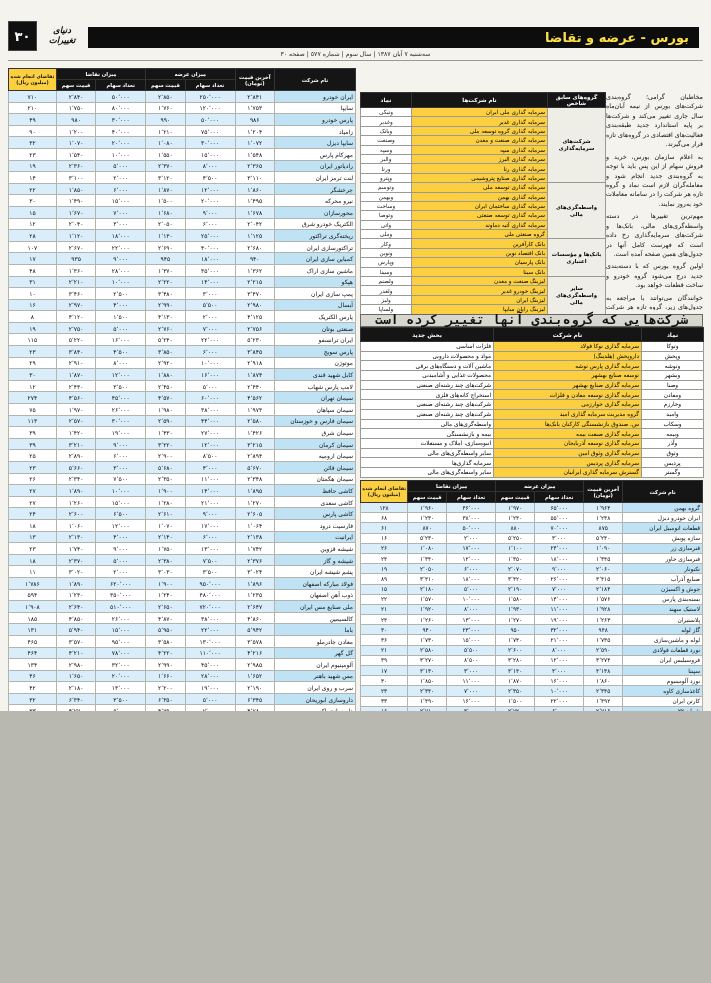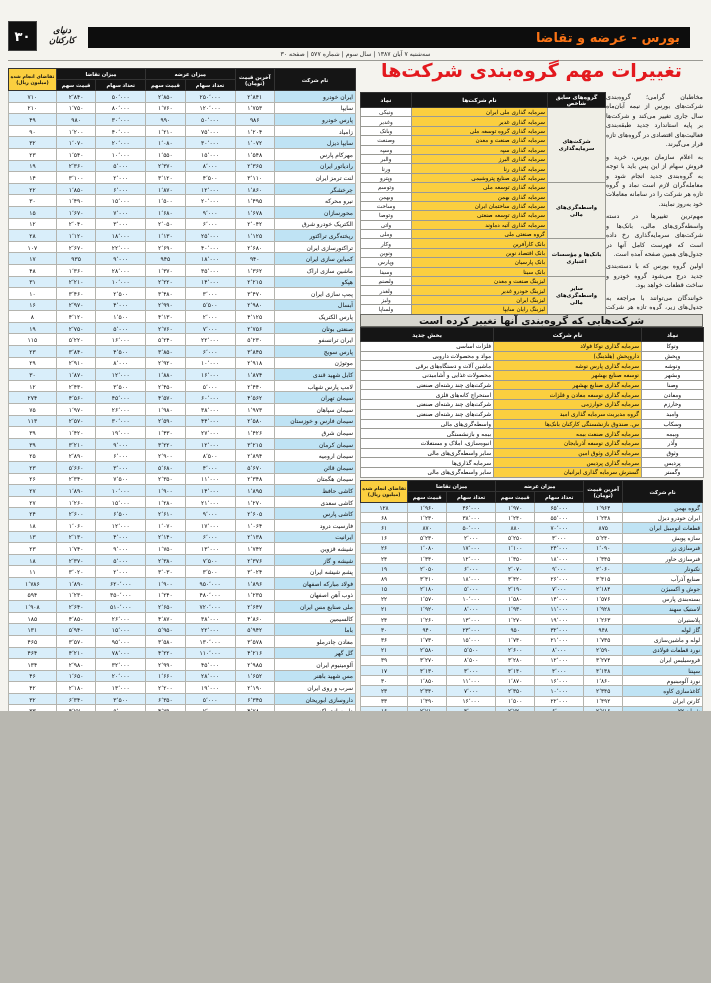--- a/index.html
+++ b/index.html
@@ -3,41 +3,41 @@
 <meta charset="utf-8">
 <style>
   html,body{margin:0;padding:0;background:#b8b7b0;}
   .page{position:relative;width:711px;height:711px;overflow:hidden;background:#f4f3ee;
         font-family:"DejaVu Sans",sans-serif;direction:rtl;outline:1px solid #8a8a84;}
   
   .pagenum{position:absolute;top:21px;left:8px;width:27px;height:28px;background:#101010;color:#fff;
            display:flex;align-items:center;justify-content:center;font-size:13px;font-weight:bold;border:1px solid #444;}
   .logo{position:absolute;top:25px;left:39px;width:46px;height:20px;color:#101010;font-size:8.5px;
         font-weight:bold;font-style:italic;display:flex;align-items:center;justify-content:center;text-align:center;}
-  .topbar{position:absolute;top:27px;left:88px;right:21px;height:21px;background:#0d0d0d;color:#f97316;
+  .topbar{position:absolute;top:27px;left:88px;right:12px;height:21px;background:#0d0d0d;color:#fde047;
           display:flex;align-items:center;}
   .section-title{font-size:13px;font-weight:bold;padding-right:10px;letter-spacing:.5px;}
   .dateline{position:absolute;top:50px;left:8px;right:8px;height:10px;font-size:6.2px;color:#2b2b2b;
             text-align:center;border-bottom:1px solid #9a9a94;}
   
   .headline{position:absolute;top:58px;left:360px;right:8px;height:24px;color:#e3191e;font-size:19px;
             font-weight:bold;text-align:center;line-height:24px;}
   .article{position:absolute;top:92px;right:8px;width:97px;height:218px;overflow:hidden;}
   .article p{margin:0 0 3px;font-size:6.3px;line-height:1.5;text-align:justify;color:#111;}
   
   table{border-collapse:collapse;}
   .grouptbl{position:absolute;top:92px;left:360px;width:245px;table-layout:fixed;background:#fff;border:1px solid #333;}
   .grouptbl th{background:#151515;color:#fff;font-size:5.6px;font-weight:bold;height:11px;border:1px solid #333;}
   .grouptbl td{border:1px solid #9a9a94;font-size:5.7px;height:8.4px;padding:0 2px;overflow:hidden;white-space:nowrap;}
   .grouptbl td.grp{background:#efeee6;font-weight:bold;white-space:normal;text-align:center;font-size:5.4px;line-height:1.25;}
   .grouptbl td.cname{background:#fbcf3f;text-align:right;}
   .grouptbl td.sym{text-align:center;color:#222;}
   .grouptbl col.c-grp{width:58px;} .grouptbl col.c-name{width:136px;} .grouptbl col.c-sym{width:51px;}
   .changed-title{position:absolute;top:314px;left:360px;right:8px;height:11px;background:#d7d6cf;color:#111;
-                 font-size:10px;font-weight:bold;text-align:center;line-height:11px;border:1px solid #6a6a64;}
+                 font-size:13px;font-weight:bold;text-align:center;line-height:11px;border:1px solid #6a6a64;font-family:Liberation Mono, monospace;}
   .changedtbl{position:absolute;top:327px;left:360px;width:343px;table-layout:fixed;background:#fff;border:1px solid #333;}
   .changedtbl th{background:#151515;color:#fff;font-size:5.8px;font-weight:bold;height:11px;border:1px solid #333;}
   .changedtbl td{border:1px solid #9a9a94;font-size:5.8px;height:8.7px;padding:0 2px;overflow:hidden;white-space:nowrap;}
   .changedtbl td.cname{background:#fbcf3f;text-align:right;}
   .changedtbl td.sym{text-align:center;}
   .changedtbl td.sector{text-align:right;}
   .changedtbl col.c-sym{width:62px;} .changedtbl col.c-name{width:148px;} .changedtbl col.c-sector{width:133px;}
   
   .market{table-layout:fixed;background:#fff;border:1px solid #222;}
   .market thead th{background:#151515;color:#fff;font-size:5.2px;font-weight:bold;border:1px solid #333;
@@ -53,27 +53,26 @@
   #market-left td{height:10.6px;}
   #market-right{position:absolute;top:480px;left:360px;width:343px;}
   #market-right td{height:9.2px;font-size:5.8px;}
 </style>
 </head>
 <body>
 
 <div class="page">
 
   <div class="pagenum">۳۰</div>
-  <div class="logo">دنیای کارکنان</div>
+  <div class="logo">دنیای تغییرات</div>
   <div class="topbar">
     <span class="section-title">بورس - عرضه و تقاضا</span>
   </div>
   <div class="dateline">سه‌شنبه ۷ آبان ۱۳۸۷ | سال سوم | شماره ۵۷۷ | صفحه ۳۰</div>
 
-  <div class="headline">تغییرات مهم گروه‌بندی شرکت‌ها</div>
 
   <div class="article" id="article">
       <p>مخاطبان گرامی؛ گروه‌بندی شرکت‌های بورس از نیمه آبان‌ماه سال جاری تغییر می‌کند و شرکت‌ها بر پایه استاندارد جدید طبقه‌بندی فعالیت‌های اقتصادی در گروه‌های تازه قرار می‌گیرند.</p>
       <p>به اعلام سازمان بورس، خرید و فروش سهام از این پس باید با توجه به گروه‌بندی جدید انجام شود و معامله‌گران لازم است نماد و گروه تازه هر شرکت را در سامانه معاملات خود به‌روز نمایند.</p>
       <p>مهم‌ترین تغییرها در دسته واسطه‌گری‌های مالی، بانک‌ها و شرکت‌های سرمایه‌گذاری رخ داده است که فهرست کامل آنها در جدول‌های همین صفحه آمده است.</p>
       <p>اولین گروه بورس که با دسته‌بندی جدید درج می‌شود گروه خودرو و ساخت قطعات خواهد بود.</p>
       <p>خوانندگان می‌توانند با مراجعه به جدول‌های زیر، گروه تازه هر شرکت را مشاهده کنند.</p>
     </div>
 
   <table class="grouptbl">

